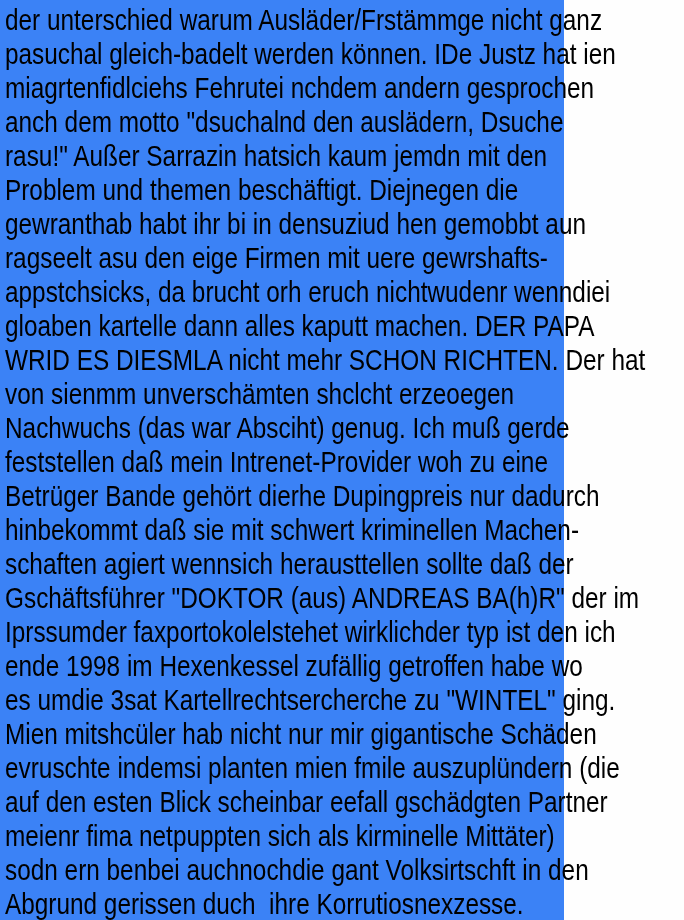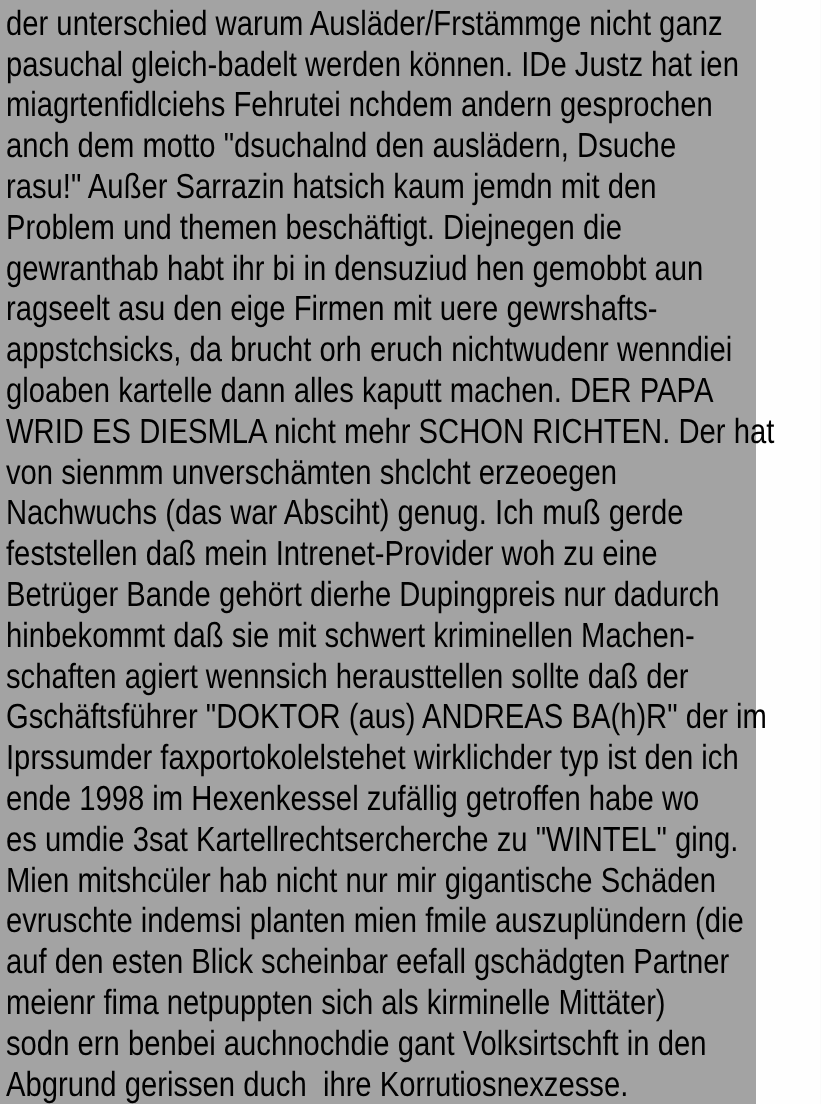--- a/index.html
+++ b/index.html
@@ -7,25 +7,25 @@
     padding: 0;
     background: #fefefe;
   }
   body {
     width: 684px;
     height: 920px;
     overflow: hidden;
     font-family: "Liberation Sans", "DejaVu Sans", sans-serif;
   }
   .page {
-    width: 630px;
+    width: 564px;
     height: 920px;
     box-sizing: border-box;
     padding: 3px 0 0 5px;
-    background: #a3a3a3;
+    background: #3b82f6;
   }
   .text-block {
     
     transform: scaleX(0.84);
     transform-origin: 0 0;
     width: 814px; 
     color: #000000;
     font-size: 29px;
     line-height: 34px;
     letter-spacing: 0px;

